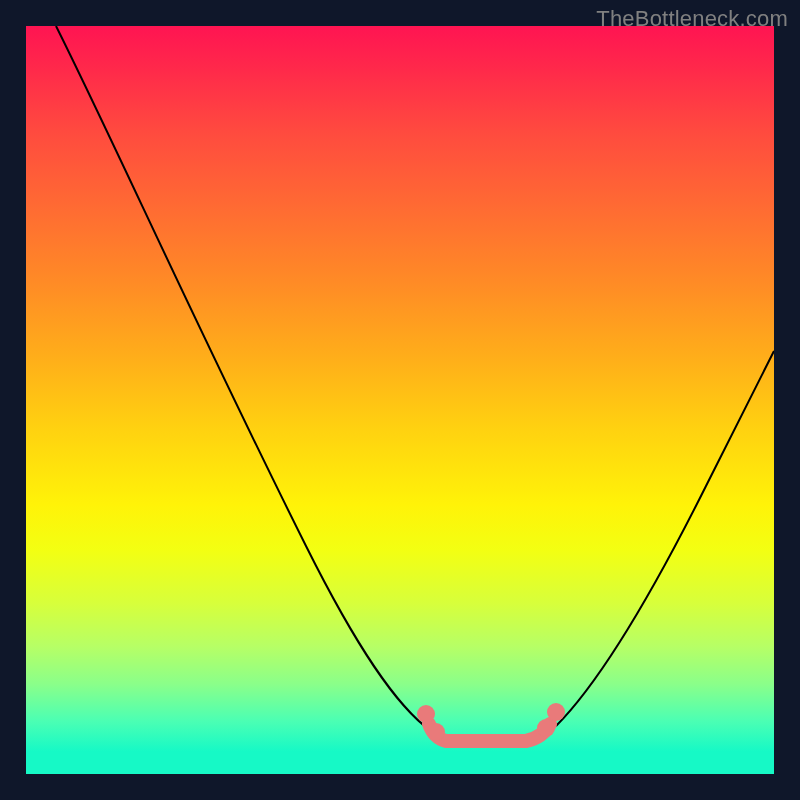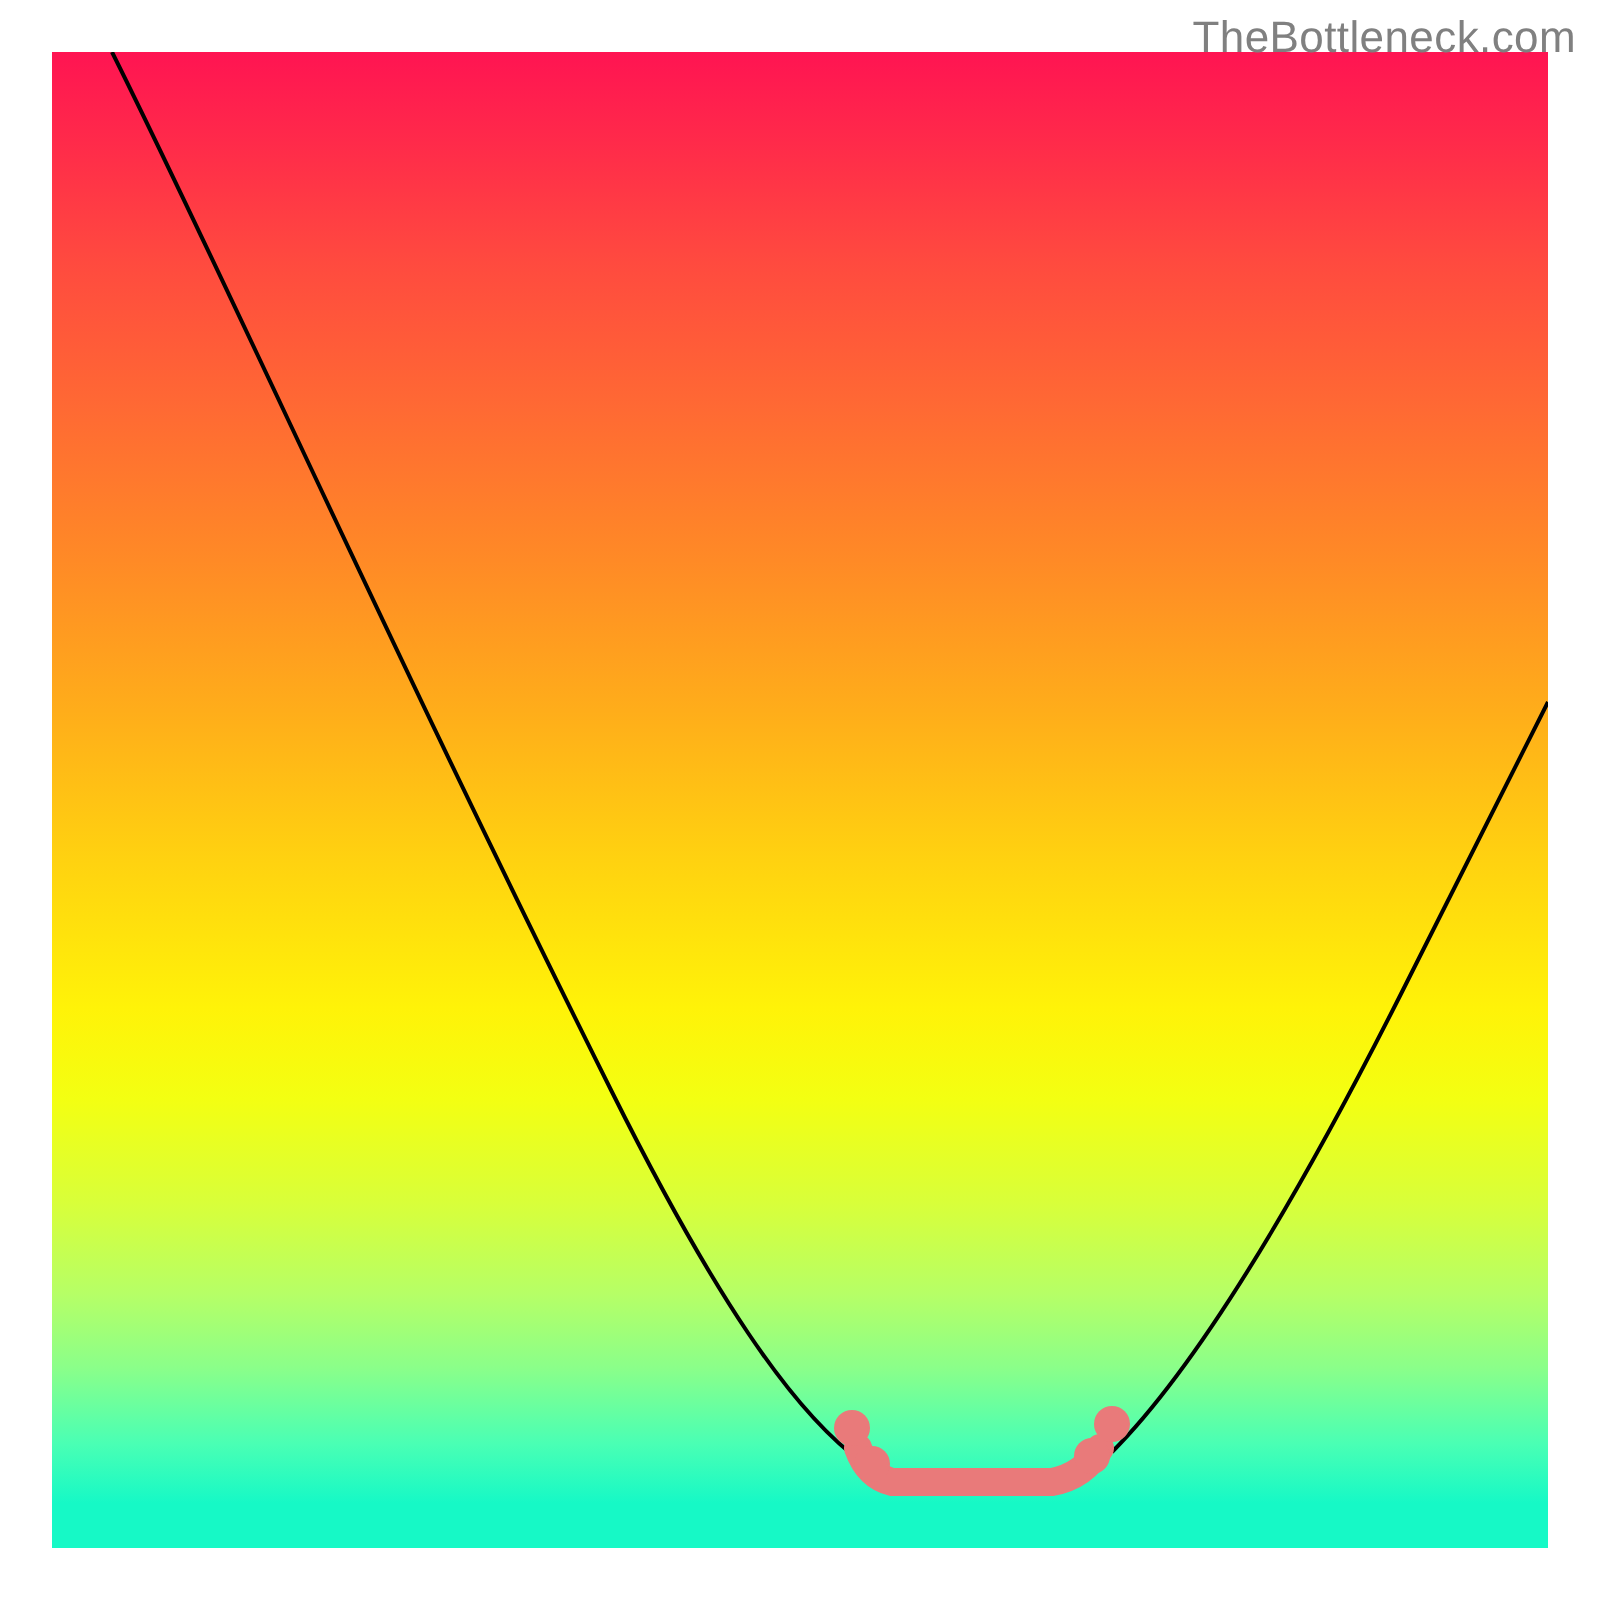--- a/index.html
+++ b/index.html
@@ -8,21 +8,21 @@
     width: 800px;
     height: 800px;
     background: #000;
     overflow: hidden;
     font-family: Arial, Helvetica, sans-serif;
   }
   .frame {
     position: relative;
     width: 800px;
     height: 800px;
-    background: #ffffff;
+    background: #0f172a;
   }
   .watermark {
     position: absolute;
     top: 6px;
     right: 12px;
     color: #808080;
     font-size: 22px;
     font-weight: 500;
     letter-spacing: 0.2px;
     z-index: 20;

